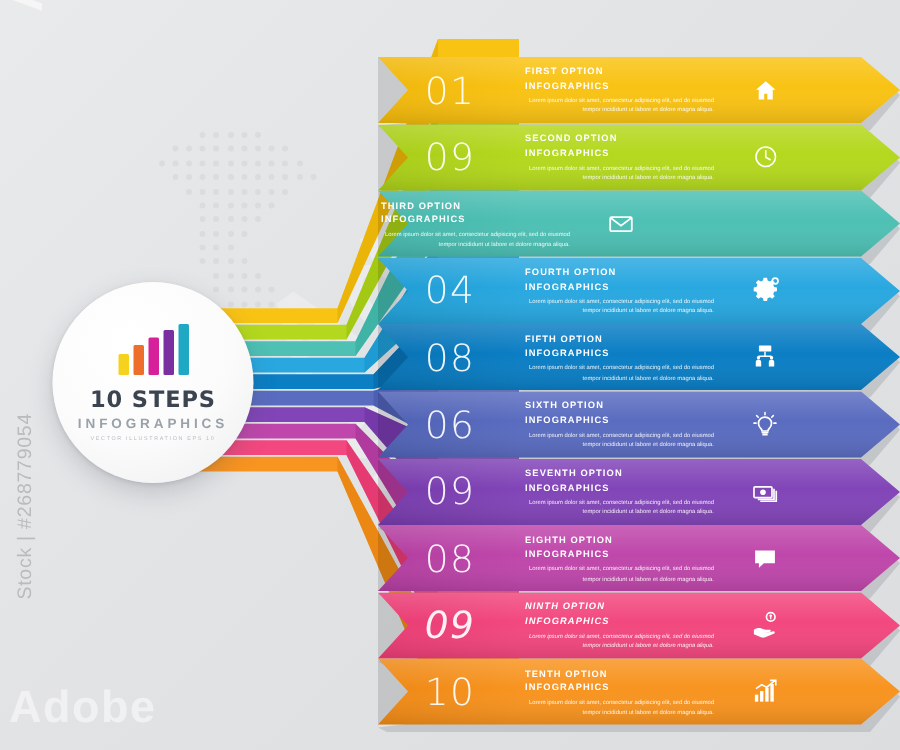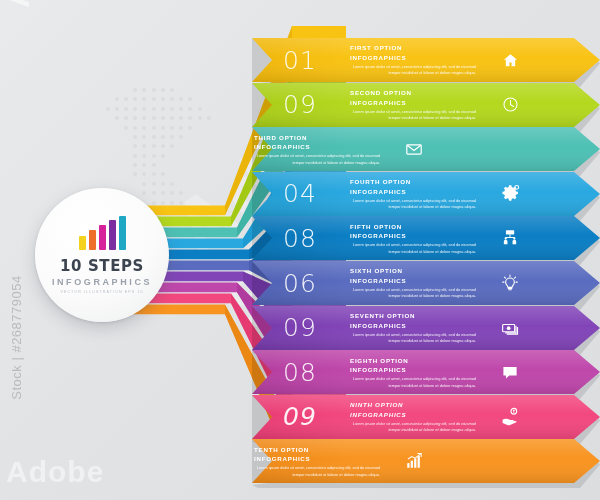--- a/index.html
+++ b/index.html
@@ -796,20 +796,21 @@
                 <stop offset="100%" stop-color="rgba(0,0,0,0.10)"></stop>
               </linearGradient>
             </defs>
             <path d="M0 46 L6 49 L328 49 L348 25.5 L328 5 Z" fill="rgba(120,126,136,0.26)"></path>
             <path d="M0 0 L322 0 L348 22 L322 44 L0 44 L20 22 Z" fill="url(#g9)"></path>
             <path d="M0 0 L322 0 L348 22 L322 44 L0 44 L20 22 Z" fill="url(#t9)"></path>
             <path d="M0 0 L20 22 L0 44 Z" fill="rgba(0,0,0,0.12)"></path>
           </svg>
         </div>
         <div class="bar-content">
+          <div class="bar-num">10</div>
           <div class="bar-text">
             <div class="bar-title">
               <div>TENTH OPTION</div>
               <div>INFOGRAPHICS</div>
             </div>
             <div class="bar-body">Lorem ipsum dolor sit amet, consectetur adipiscing elit, sed do eiusmod tempor incididunt ut labore et dolore magna aliqua.</div>
           </div>
           <div class="bar-icon">
             <svg viewBox="0 0 24 24" width="18" height="18">
               <rect x="3" y="14.8" width="3" height="6.2"></rect>

